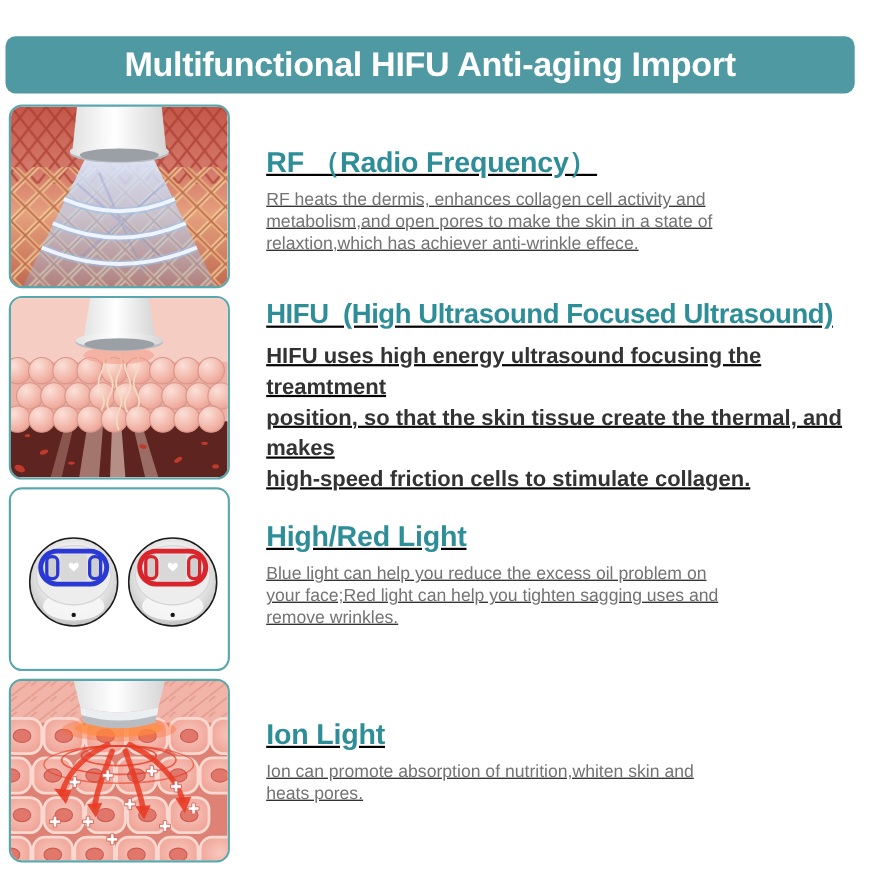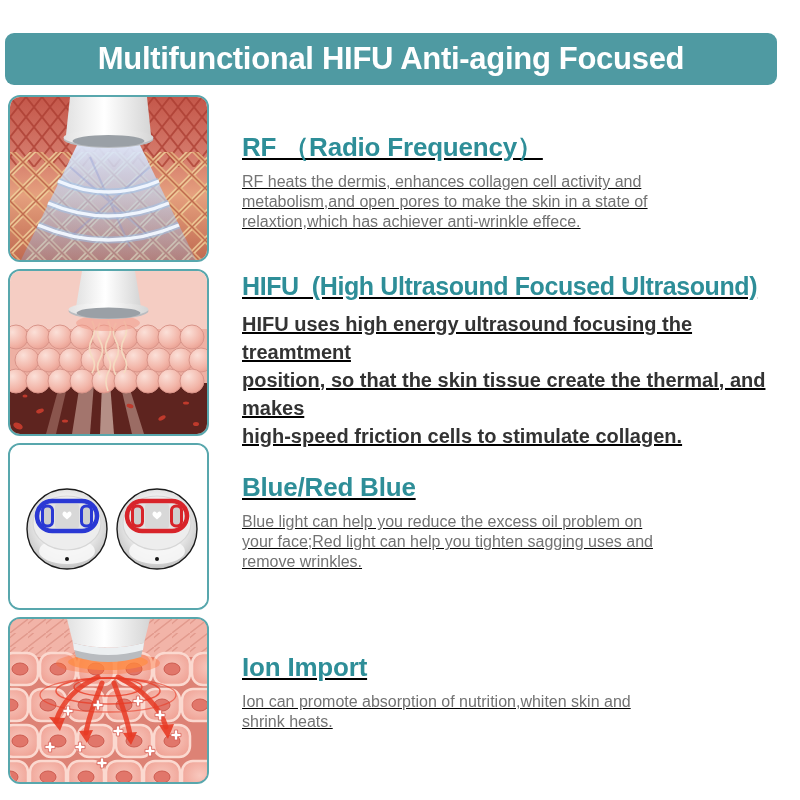--- a/index.html
+++ b/index.html
@@ -33,21 +33,21 @@
   .section-hifu .text{padding-top:3px;}
   .section-hifu .heading{font-size:25px;letter-spacing:-0.4px;}
   .section-hifu .body{font-weight:bold;font-size:20px;line-height:28px;color:#333;}
   .section-light .text{padding-top:30px;}
   .section-ion  .text{padding-top:36px;}
 </style>
 </head>
 <body>
 
 <div class="banner">
-  <h1>Multifunctional HIFU Anti-aging Focused</h1>
+  <h1>Multifunctional HIFU Anti-aging Import</h1>
 </div>
 
 <div class="sections">
 
   <div class="section section-rf">
     <div class="card">
       <svg viewBox="0 0 197 163">
         <defs>
           <linearGradient id="g1-bg" x1="0" y1="0" x2="0" y2="1">
             <stop offset="0" stop-color="#c4574a"></stop>
@@ -216,21 +216,21 @@
           <rect x="117" y="56" width="60" height="30" rx="15" fill="#e3e3e3" stroke="#d8242a" stroke-width="4.5"></rect>
           <rect x="135" y="59" width="24" height="24" rx="2" fill="#d8d8d8"></rect>
           <rect x="122.5" y="61" width="10" height="20" rx="4.5" fill="#cfcfcf" stroke="#d8242a" stroke-width="3"></rect>
           <rect x="161.5" y="61" width="10" height="20" rx="4.5" fill="#cfcfcf" stroke="#d8242a" stroke-width="3"></rect>
           <path transform="translate(147,66)" d="M0,2.5 C-0.6,0.8 -2.4,0 -3.6,0.9 C-5,2 -4.8,4 -3.4,5.4 L0,8.6 L3.4,5.4 C4.8,4 5,2 3.6,0.9 C2.4,0 0.6,0.8 0,2.5 Z" fill="#ffffff"></path>
           <circle cx="147" cy="114" r="2" fill="#161616"></circle>
         </g>
       </svg>
     </div>
     <div class="text">
-      <h2 class="heading">Blue/Red Blue</h2>
+      <h2 class="heading">High/Red Light</h2>
       <p class="body">Blue light can help you reduce the excess oil problem on
 your face;Red light can help you tighten sagging uses and
 remove wrinkles.</p>
     </div>
   </div>
 
   <div class="section section-ion">
     <div class="card">
       <svg viewBox="0 0 197 163">
         <defs>
@@ -329,19 +329,19 @@
           <path transform="translate(166,116)" d="M-1.6,-5 h3.2 v3.4 h3.4 v3.2 h-3.4 v3.4 h-3.2 v-3.4 h-3.4 v-3.2 h3.4 Z"></path>
         </g>
         <ellipse cx="98" cy="44" rx="52" ry="11" fill="#ff6a2a" opacity="0.35"></ellipse>
         <ellipse cx="98" cy="43" rx="40" ry="8" fill="#ff8c40" opacity="0.7"></ellipse>
         <path d="M57,0 L140,0 L134,24 Q98,33 63,24 Z" fill="url(#g4-dev)"></path>
         <path d="M63,24 Q98,34 134,24 L131,38 Q98,48 66,38 Z" fill="#b9bcc0"></path>
         <path d="M63,24 Q98,33 134,24 L133,31 Q98,41 64,31 Z" fill="#eceff1"></path>
       </svg>
     </div>
     <div class="text">
-      <h2 class="heading">Ion Import</h2>
+      <h2 class="heading">Ion Light</h2>
       <p class="body">Ion can promote absorption of nutrition,whiten skin and
-shrink heats.</p>
+heats pores.</p>
     </div>
   </div>
 
 </div>
 
 </body></html>

